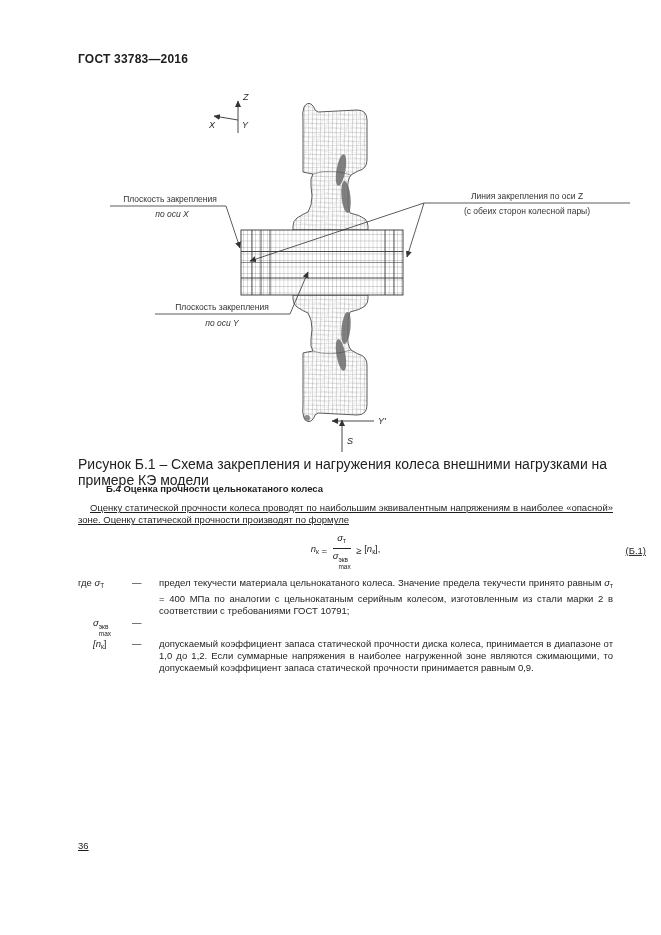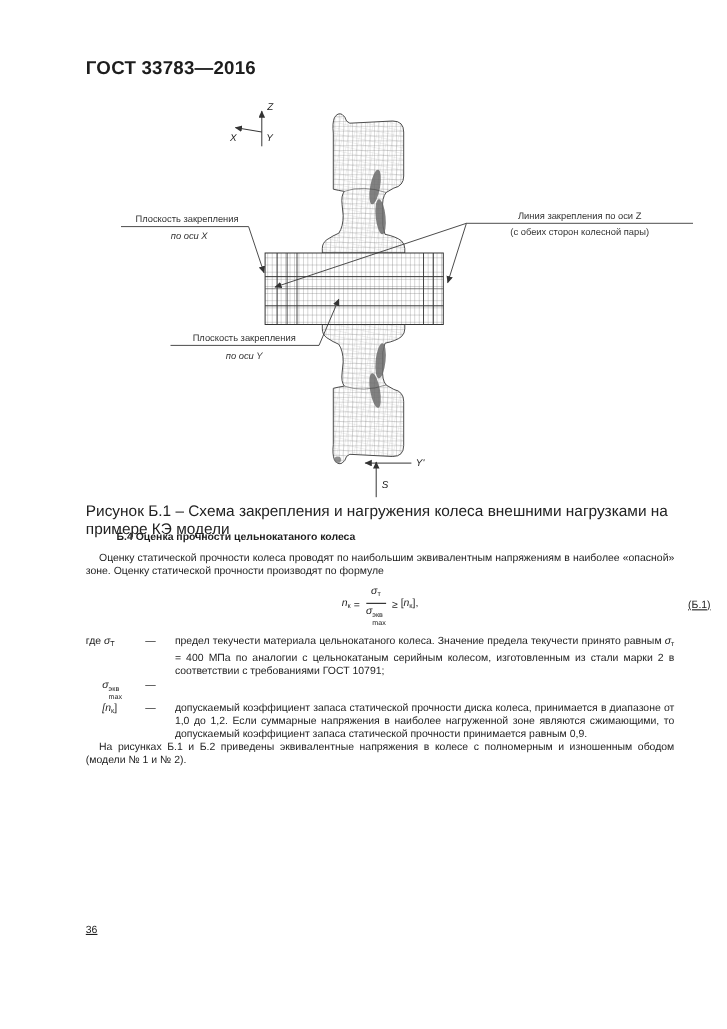--- a/index.html
+++ b/index.html
@@ -1,28 +1,28 @@
 <!DOCTYPE html>
 <html lang="ru"><head>
 <meta charset="utf-8">
 <style>
   html,body{margin:0;padding:0;background:#e8e8e8;}
   .page{
     position:relative;width:661px;height:935px;background:#ffffff;
     font-family:"Liberation Sans","DejaVu Sans",sans-serif;color:#1d1d1d;
     overflow:hidden;margin:0 auto;
   }
-  .doc-header{position:absolute;left:78px;top:52px;font-size:17px;font-weight:bold;letter-spacing:.2px;}
+  .doc-header{position:absolute;left:78px;top:52px;font-size:12px;font-weight:bold;letter-spacing:.2px;}
   .figure{position:absolute;left:0;top:88px;width:661px;height:367px;}
   .figure svg{display:block;}
   .fig-caption{position:absolute;left:78px;top:456px;width:535px;text-align:left;font-size:14px;color:#222;}
   .content{position:absolute;left:78px;top:483px;width:535px;font-size:9.5px;line-height:12.2px;}
   .sec-heading{font-weight:bold;margin:0 0 7px 28px;}
   .sec-subheading{margin:0 0 1px 28px;}
-  .para{text-align:justify;margin:0;}
+  .para{text-align:justify;margin:0;text-decoration:underline;}
   .para.indent{text-indent:12px;}
   .formula-row{position:relative;display:flex;align-items:center;justify-content:center;margin:5px 0 7px;}
   .eq{display:inline-flex;align-items:center;font-style:italic;}
   .eq .rm{font-style:normal;}
   .frac{display:inline-block;text-align:center;vertical-align:middle;margin:0 3px;}
   .frac .num{display:block;border-bottom:.8px solid #222;padding:0 3px 1px;}
   .frac .den{display:block;padding-top:1px;}
   sub,sup{font-size:6.5px;}
   sub{vertical-align:-2px;}
   .ss{display:inline-flex;flex-direction:column;font-size:6.5px;line-height:6.8px;vertical-align:-3px;text-align:left;font-style:normal;}
@@ -164,19 +164,18 @@
           </span></span>
       <span class="def-dash">—</span>
     </div>
 
     <div class="def-row ind">
       <span class="def-term"><span class="it">[n</span><sub>к</sub><span>]</span></span>
       <span class="def-dash">—</span>
       <span class="def-text">допускаемый коэффициент запаса статической прочности диска колеса, принимается в диапазоне от 1,0 до 1,2. Если суммарные напряжения в наиболее нагруженной зоне являются сжимающими, то допускаемый коэффициент запаса статической прочности принимается равным 0,9.</span>
     </div>
 
-    <p class="para indent">На рисунках Б.1 и Б.2 приведены эквивалентные напряжения в колесе с полномерным и изношенным ободом (модели № 1 и № 2).</p>
 
   </div>
 
   <div class="page-num">36</div>
 
 </div>
 
 </body></html>

